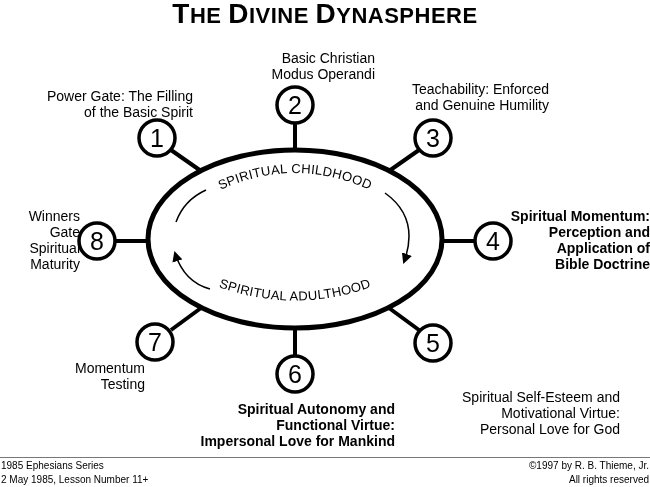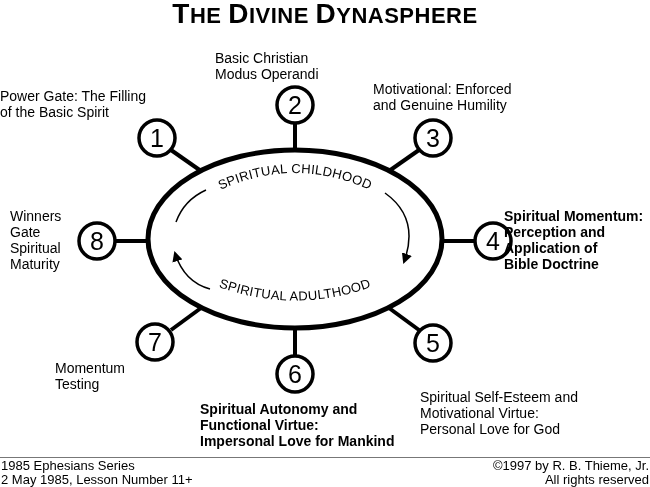--- a/index.html
+++ b/index.html
@@ -2,26 +2,26 @@
 <html><head>
 <meta charset="utf-8">
 <style>
   html, body { margin: 0; padding: 0; background: #ffffff; }
   body { width: 650px; height: 487px; position: relative; overflow: hidden;
          font-family: "Liberation Sans", sans-serif; color: #000; }
   .title { position: absolute; left: 0; width: 650px; top: -2px; text-align: center;
            font-family: "Liberation Sans", sans-serif; font-weight: bold;
            font-size: 22px; letter-spacing: 0.5px; font-variant: small-caps; }
   .title span { font-size: 28px; }
-  .label { position: absolute; font-size: 14px; line-height: 16px; text-align: left; white-space: pre-line; }
+  .label { position: absolute; font-size: 14px; line-height: 16px; text-align: right; white-space: pre-line; }
   svg.diagram { position: absolute; left: 0; top: 0; }
   .num { font-family: "Liberation Sans", sans-serif; font-size: 25px; }
   .ringtext { font-family: "Liberation Sans", sans-serif; font-size: 13px; letter-spacing: 0.3px; }
   .footer-line { position: absolute; left: 0; top: 457px; width: 650px; height: 1px; background: #777; }
-  .foot { position: absolute; font-size: 13px; line-height: 14px; white-space: pre-line; }
+  .foot { position: absolute; font-size: 10px; line-height: 14px; white-space: pre-line; }
   .foot-left { left: 1px; top: 459px; text-align: left; }
   .foot-right { right: 1px; top: 459px; text-align: right; }
 </style>
 </head>
 <body>
 
 <div class="title" id="title"><span>T</span>HE <span>D</span>IVINE <span>D</span>YNASPHERE</div>
 
 <svg class="diagram" width="650" height="487" viewBox="0 0 650 487">
   <defs>
@@ -87,21 +87,21 @@
         <circle cx="97" cy="241" r="18" fill="#fff" stroke="#000" stroke-width="3.5"></circle>
         <text x="97" y="250" text-anchor="middle" class="num">8</text>
       </g>
     </g>
 </svg>
 
 <div class="label" style="left:0px; top:88px; width:193px;">Power Gate: The Filling
 of the Basic Spirit</div>
 <div class="label" style="left:215px; top:50px; width:160px;">Basic Christian
 Modus Operandi</div>
-<div class="label" style="left:373px; top:81px; width:176px;">Motivational: Enforced
+<div class="label" style="left:373px; top:81px; width:176px;">Teachability: Enforced
 and Genuine Humility</div>
 <div class="label" style="left:504px; top:208px; width:146px;font-weight:bold;">Spiritual Momentum:
 Perception and
 Application of
 Bible Doctrine</div>
 <div class="label" style="left:420px; top:369px; width:200px;margin-top:20px;">Spiritual Self-Esteem and
 Motivational Virtue:
 Personal Love for God</div>
 <div class="label" style="left:200px; top:401px; width:195px;font-weight:bold;">Spiritual Autonomy and
 Functional Virtue:

